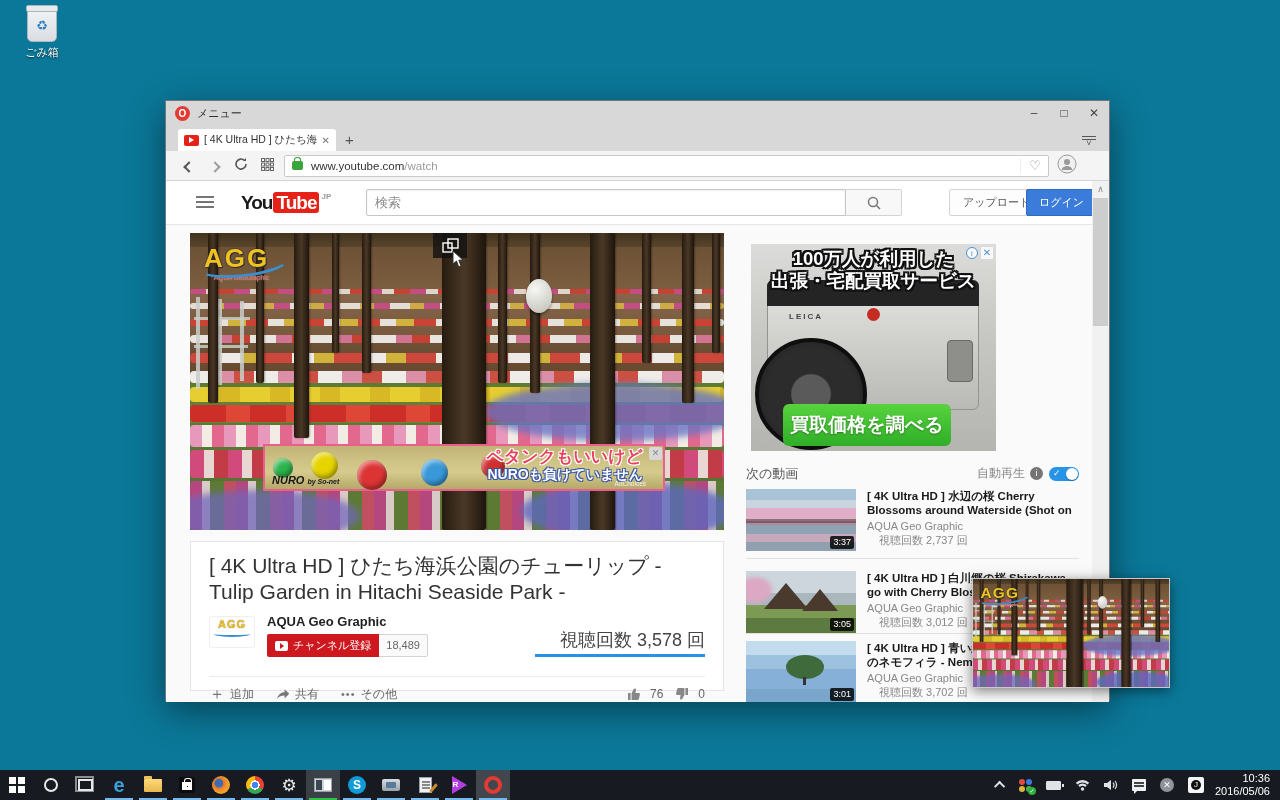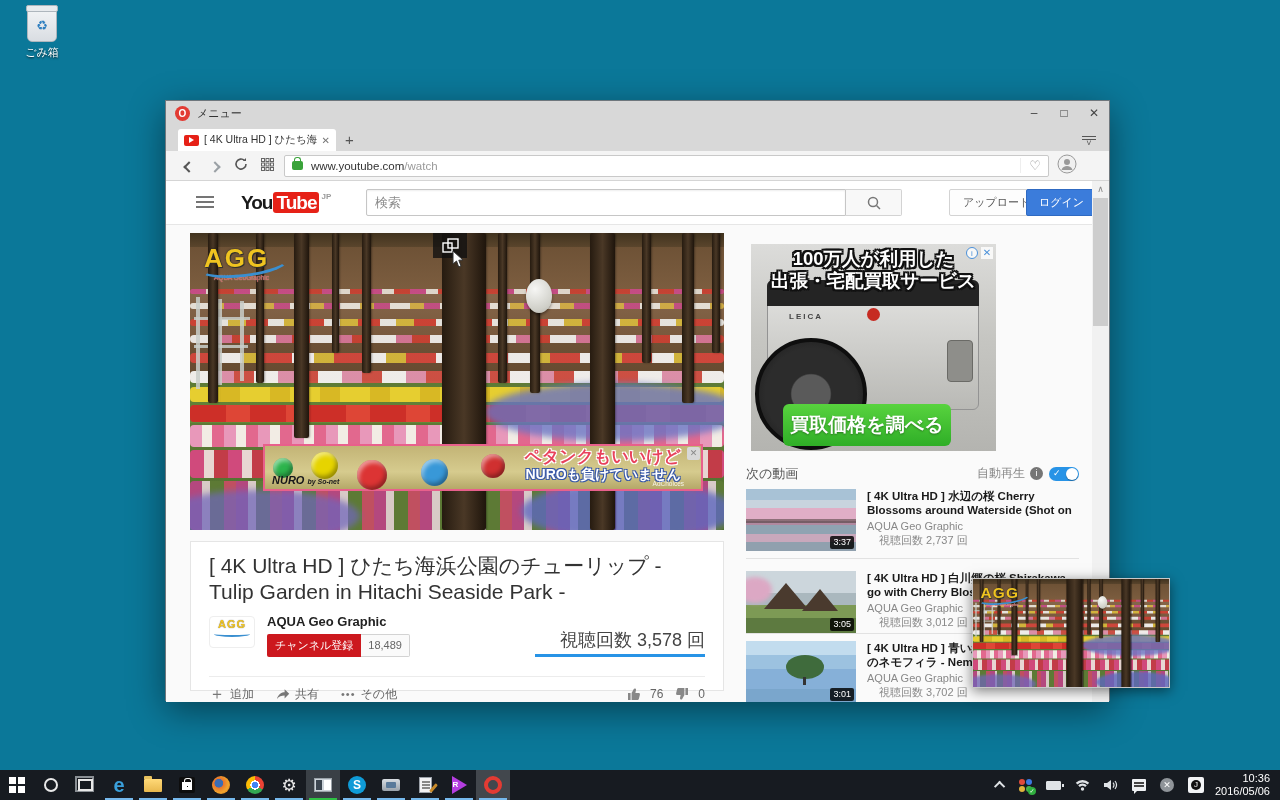--- a/index.html
+++ b/index.html
@@ -75,40 +75,40 @@
   .bp3{right:-12px;bottom:-10px;width:215px;height:58px;background:#5e68c0;opacity:.8;}
   .tk{position:absolute;top:0;background:linear-gradient(90deg,#261b10,#4a3826 50%,#1f150c);border-radius:2px;box-shadow:1px 0 2px rgba(0,0,0,.35);}
   .fence i{position:absolute;background:#c9cec9;opacity:.85;}
   .egg{position:absolute;left:336px;top:46px;width:26px;height:34px;border-radius:50%;background:radial-gradient(circle at 35% 30%,#f6f6f4,#cfcfc8 70%,#b0b0a8);box-shadow:0 2px 3px rgba(0,0,0,.4);}
   .wm{position:absolute;left:14px;top:10px;}
   .wm-t{font-size:26px;font-weight:bold;color:#f0c420;letter-spacing:2px;text-shadow:0 0 2px #222,1px 1px 0 #333;}
   .wm-s{font-size:6.5px;color:#d04848;text-shadow:0 0 1px #fff;margin-left:10px;}
   .wm-sw{position:absolute;left:-6px;top:8px;width:92px;height:26px;border:3px solid transparent;border-bottom:3px solid #3a8fd0;border-radius:50%;transform:rotate(-7deg);}
   .pip{position:absolute;left:243px;top:0;width:34px;height:25px;background:rgba(15,15,15,.78);display:flex;align-items:center;justify-content:center;}
   .cursor{position:absolute;left:262px;top:17px;}
-  .nuro{position:absolute;left:73px;top:211px;width:440px;height:47px;border:2px solid #e8608c;background:linear-gradient(180deg,#c3b476,#d6cb8e 60%,#b5a868);}
+  .nuro{position:absolute;left:73px;top:211px;width:402px;height:47px;border:2px solid #e8608c;background:linear-gradient(180deg,#c3b476,#d6cb8e 60%,#b5a868);}
   .ball{position:absolute;border-radius:50%;box-shadow:inset -2px -3px 4px rgba(0,0,0,.35),inset 2px 3px 4px rgba(255,255,255,.5);}
   .nuro-txt{position:absolute;right:20px;top:2px;text-align:right;line-height:1.1;}
   .nuro-l1{font-size:17px;font-weight:bold;color:#e8425c;text-shadow:-1px -1px 0 #fff,1px -1px 0 #fff,-1px 1px 0 #fff,1px 1px 0 #fff;}
   .nuro-l2{font-size:14px;font-weight:bold;color:#fff;text-shadow:-1px -1px 0 #3858a8,1px -1px 0 #3858a8,-1px 1px 0 #3858a8,1px 1px 0 #3858a8;}
   .nuro-brand{position:absolute;left:7px;bottom:3px;font-size:11px;font-style:italic;font-weight:bold;color:#16161a;}
   .nuro-brand span{font-size:7px;font-weight:bold;}
   .nuro-x{position:absolute;top:1px;right:1px;width:13px;height:13px;background:#d8d8d8;color:#888;font-size:9px;line-height:13px;text-align:center;border-radius:2px;}
   .adchoices{position:absolute;right:17px;bottom:2px;font-size:6.5px;color:rgba(255,255,255,.85);}
 
   
   .card{position:absolute;left:24px;top:360px;width:534px;height:150px;background:#fff;border:1px solid #e5e5e5;padding:11px 18px 0;}
   .vtitle{font-size:21px;color:#333;line-height:26px;max-height:52px;overflow:hidden;}
   .chrow{position:relative;margin-top:9px;height:56px;}
   .avatar{position:absolute;left:0;top:2px;width:46px;height:32px;background:#fff;border:1px solid #eee;border-radius:4px;text-align:center;overflow:hidden;}
   .avatar .a1{font-size:11px;font-weight:bold;color:#f0c420;text-shadow:0 0 1px #555;letter-spacing:1px;line-height:14px;display:block;}
   .avatar .a2{display:block;margin:0 4px;border-bottom:2px solid #3a8fd0;border-radius:50%;height:6px;}
   .chname{position:absolute;left:58px;top:0;font-size:13px;font-weight:bold;color:#222;}
   .sub{position:absolute;left:58px;top:20px;height:23px;display:flex;}
-  .subbtn{background:#cc181e;color:#fff;font-size:11px;line-height:23px;padding:0 8px;border-radius:2px 0 0 2px;display:flex;align-items:center;flex-direction:column;}
+  .subbtn{background:#cc181e;color:#fff;font-size:11px;line-height:23px;padding:0 8px;border-radius:2px 0 0 2px;display:flex;align-items:center;}
   .subbtn .tv{width:13px;height:10px;background:#fff;border-radius:2px;margin-right:5px;position:relative;}
   .subbtn .tv:before{content:"";position:absolute;left:4.5px;top:2px;border-left:4px solid #cc181e;border-top:3px solid transparent;border-bottom:3px solid transparent;}
   .subcnt{background:#fafafa;border:1px solid #d3d3d3;border-left:none;color:#666;font-size:11px;line-height:21px;padding:0 7px;border-radius:0 2px 2px 0;}
   .views{position:absolute;right:0;top:14px;font-size:18px;color:#444;}
   .viewbar{position:absolute;right:0;top:40px;width:170px;height:3px;background:#2793e6;}
   .acts{border-top:1px solid #ececec;height:35px;margin-top:6px;display:flex;align-items:center;color:#666;font-size:12px;}
   .acts .ai{display:flex;align-items:center;margin-right:22px;}
   .acts .plus{font-size:16px;color:#777;margin-right:5px;}
   .acts svg{margin-right:5px;}
   .likes{margin-left:auto;display:flex;align-items:center;}

